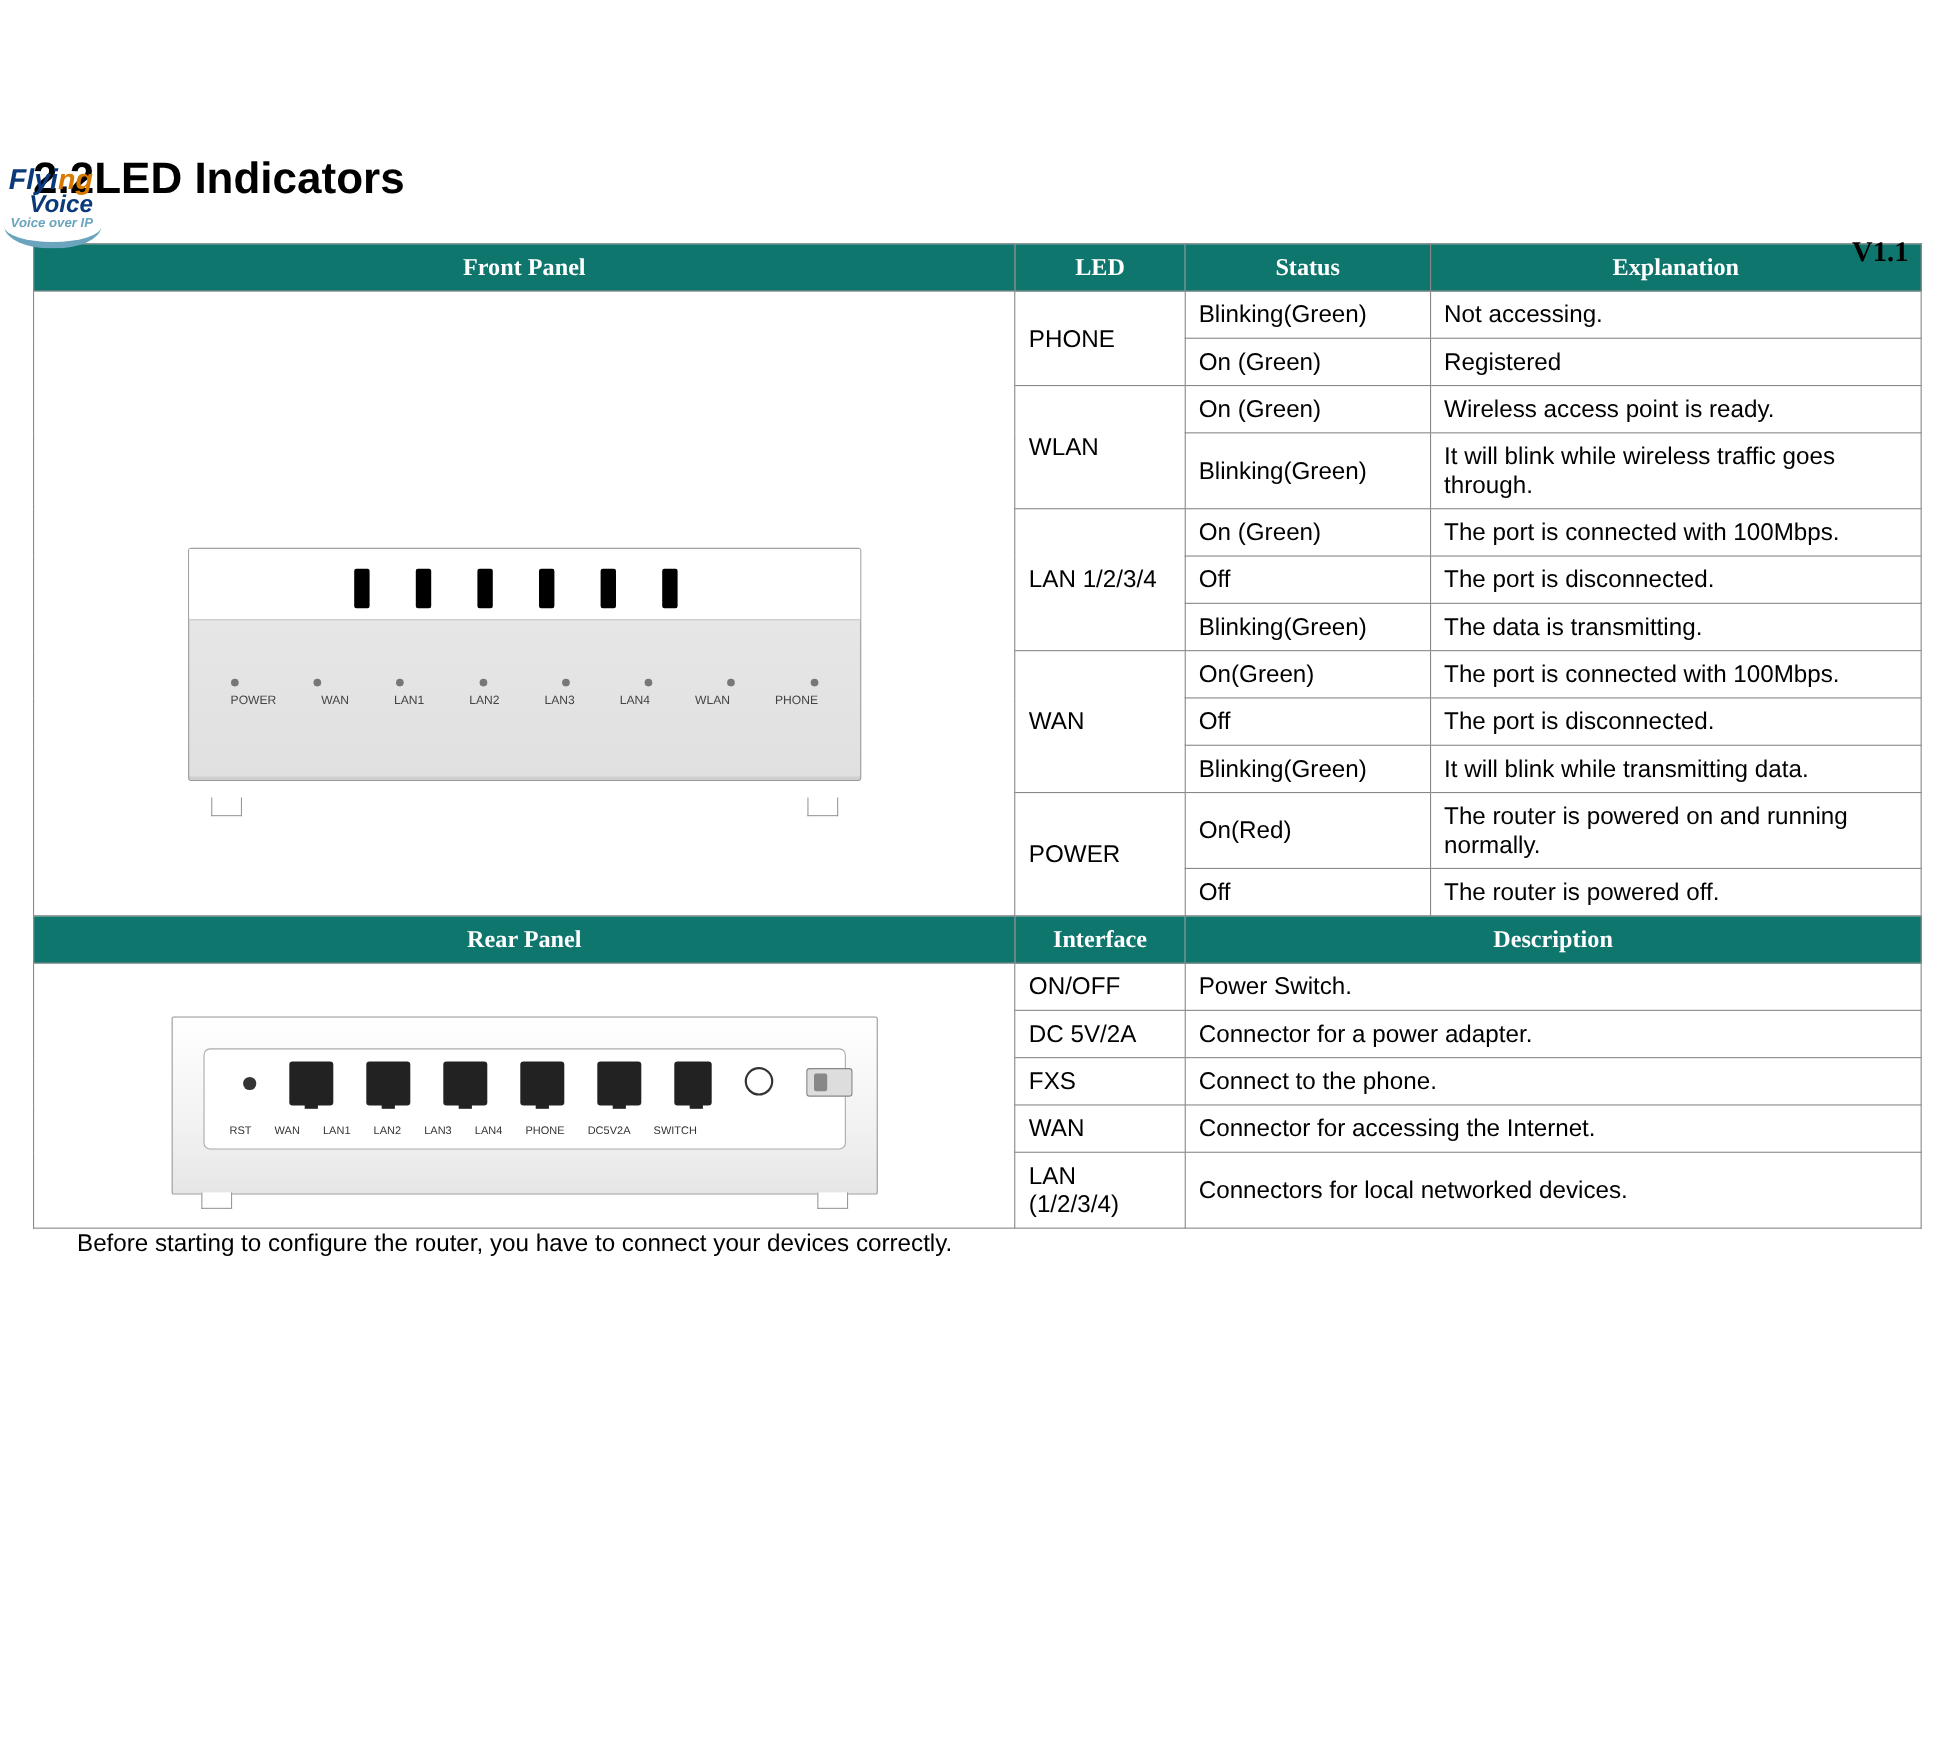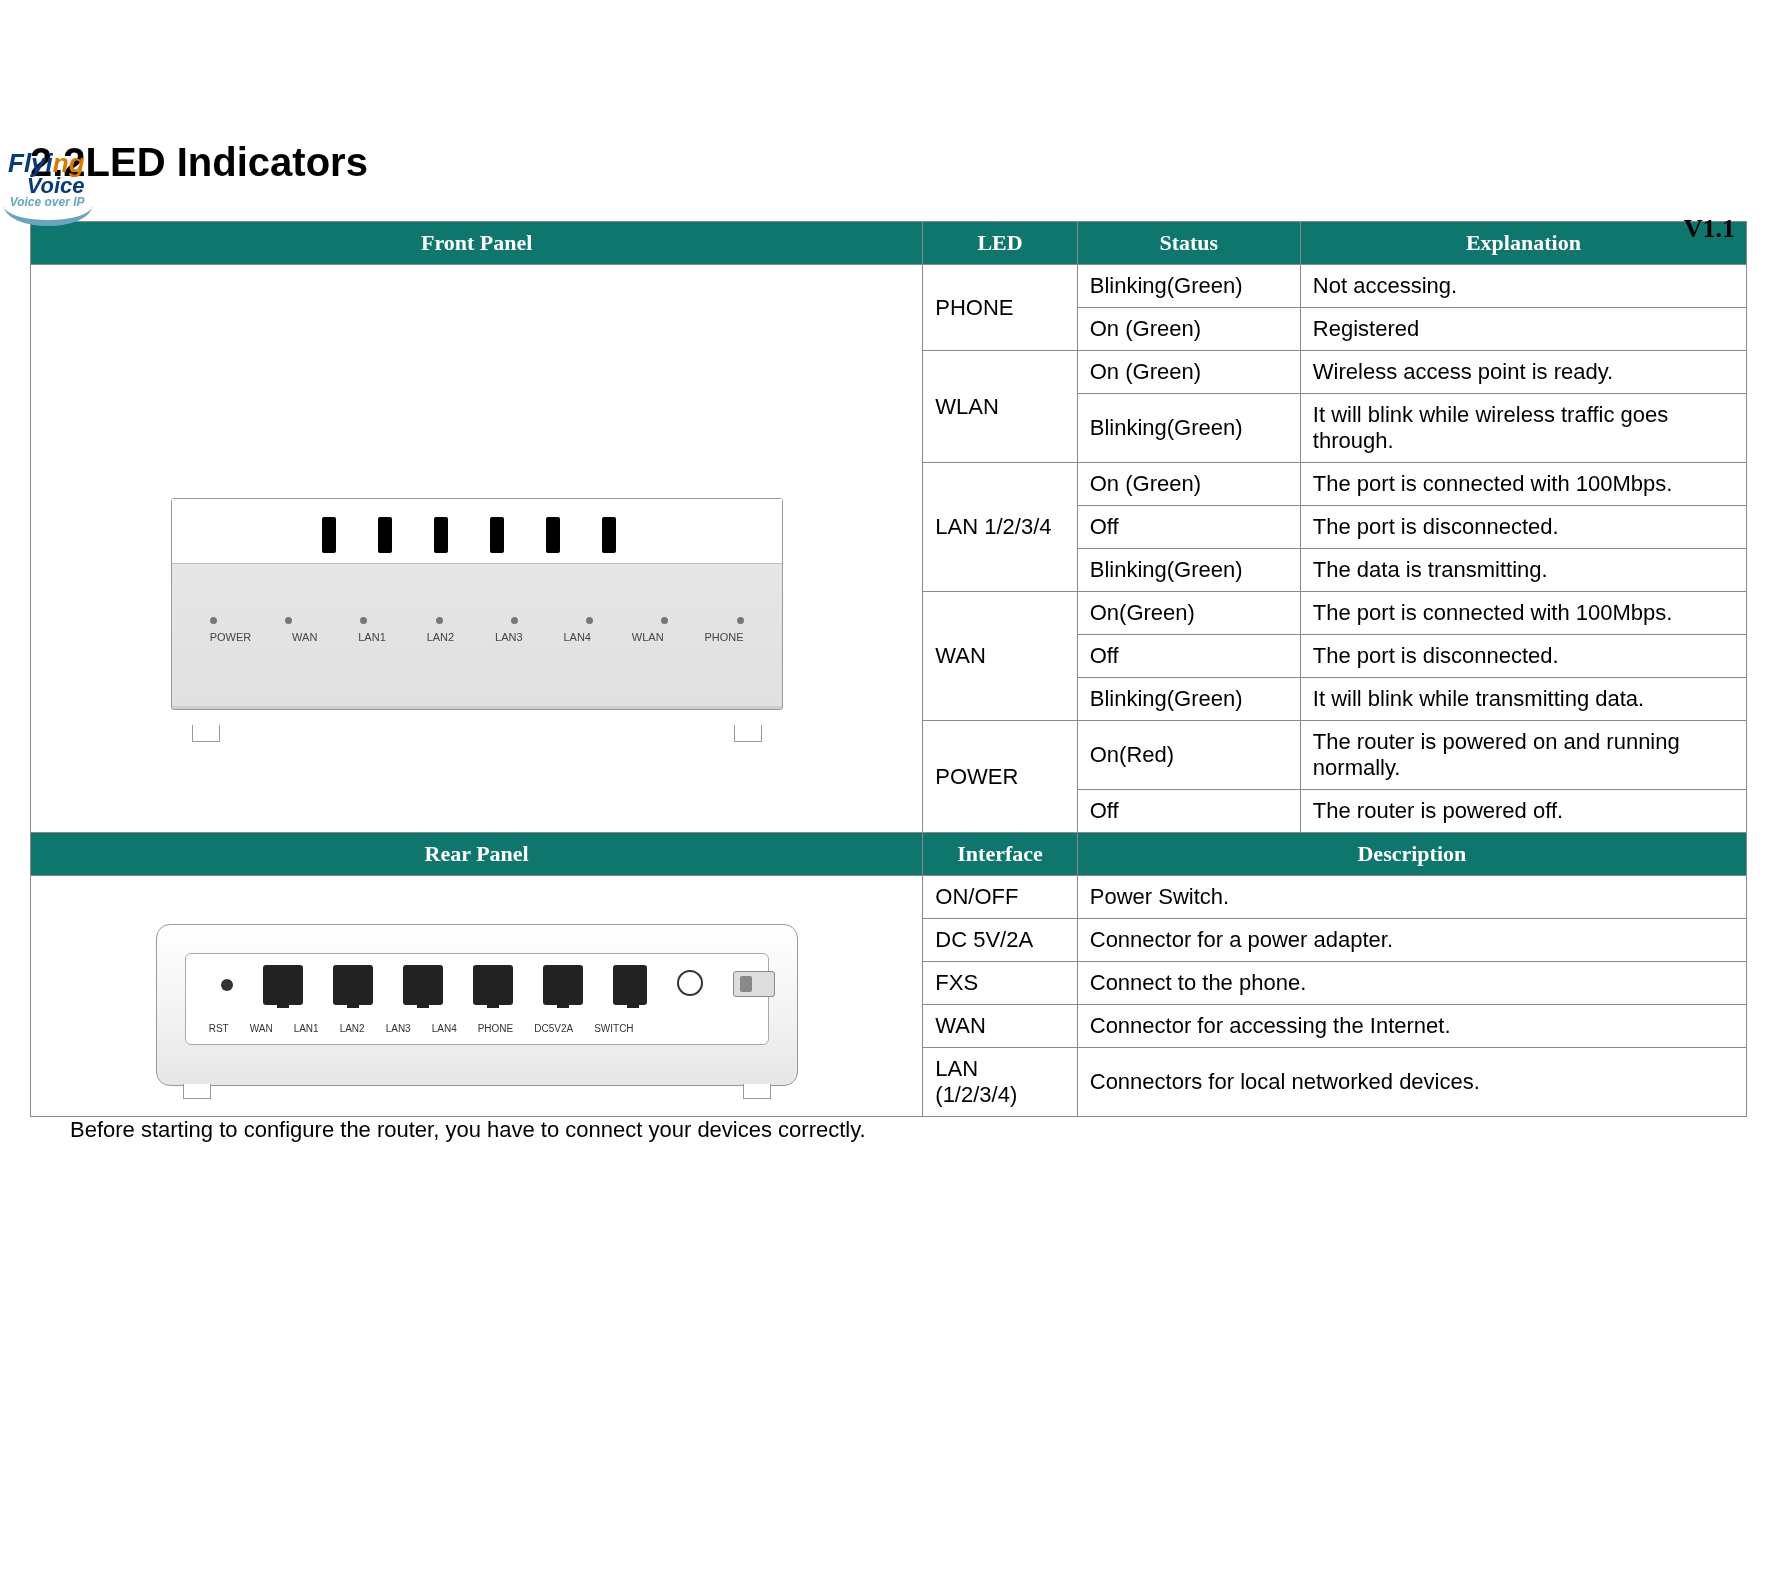--- a/index.html
+++ b/index.html
@@ -103,21 +103,21 @@
   .feet::before, .feet::after { content:""; position:absolute; width:26px; height:16px; background:#fff; border:1px solid #999; border-top:none; }
   .feet::before { left:20px; } .feet::after { right:20px; }
 
   
   .device-rear {
     margin: 30px auto 12px auto;
     width: 640px;
     height: 160px;
     background: linear-gradient(#fff,#f2f2f2 60%,#e6e6e6);
     border: 1px solid #999;
-    border-radius: 14px;
+    border-radius: 2px;
     position: relative;
   }
   .rear-inset {
     position:absolute; top:28px; left:28px; right:28px; bottom:40px;
     border:1px solid #aaa; border-radius:6px; background:#fff;
   }
   .ports { position:absolute; top:40px; left:64px; display:flex; gap:30px; align-items:flex-end; }
   .port { width:40px; height:40px; background:#222; border-radius:3px; position:relative; }
   .port::after { content:""; position:absolute; bottom:-3px; left:14px; width:12px; height:6px; background:#222; }
   .port.phone { width:34px; height:40px; }

